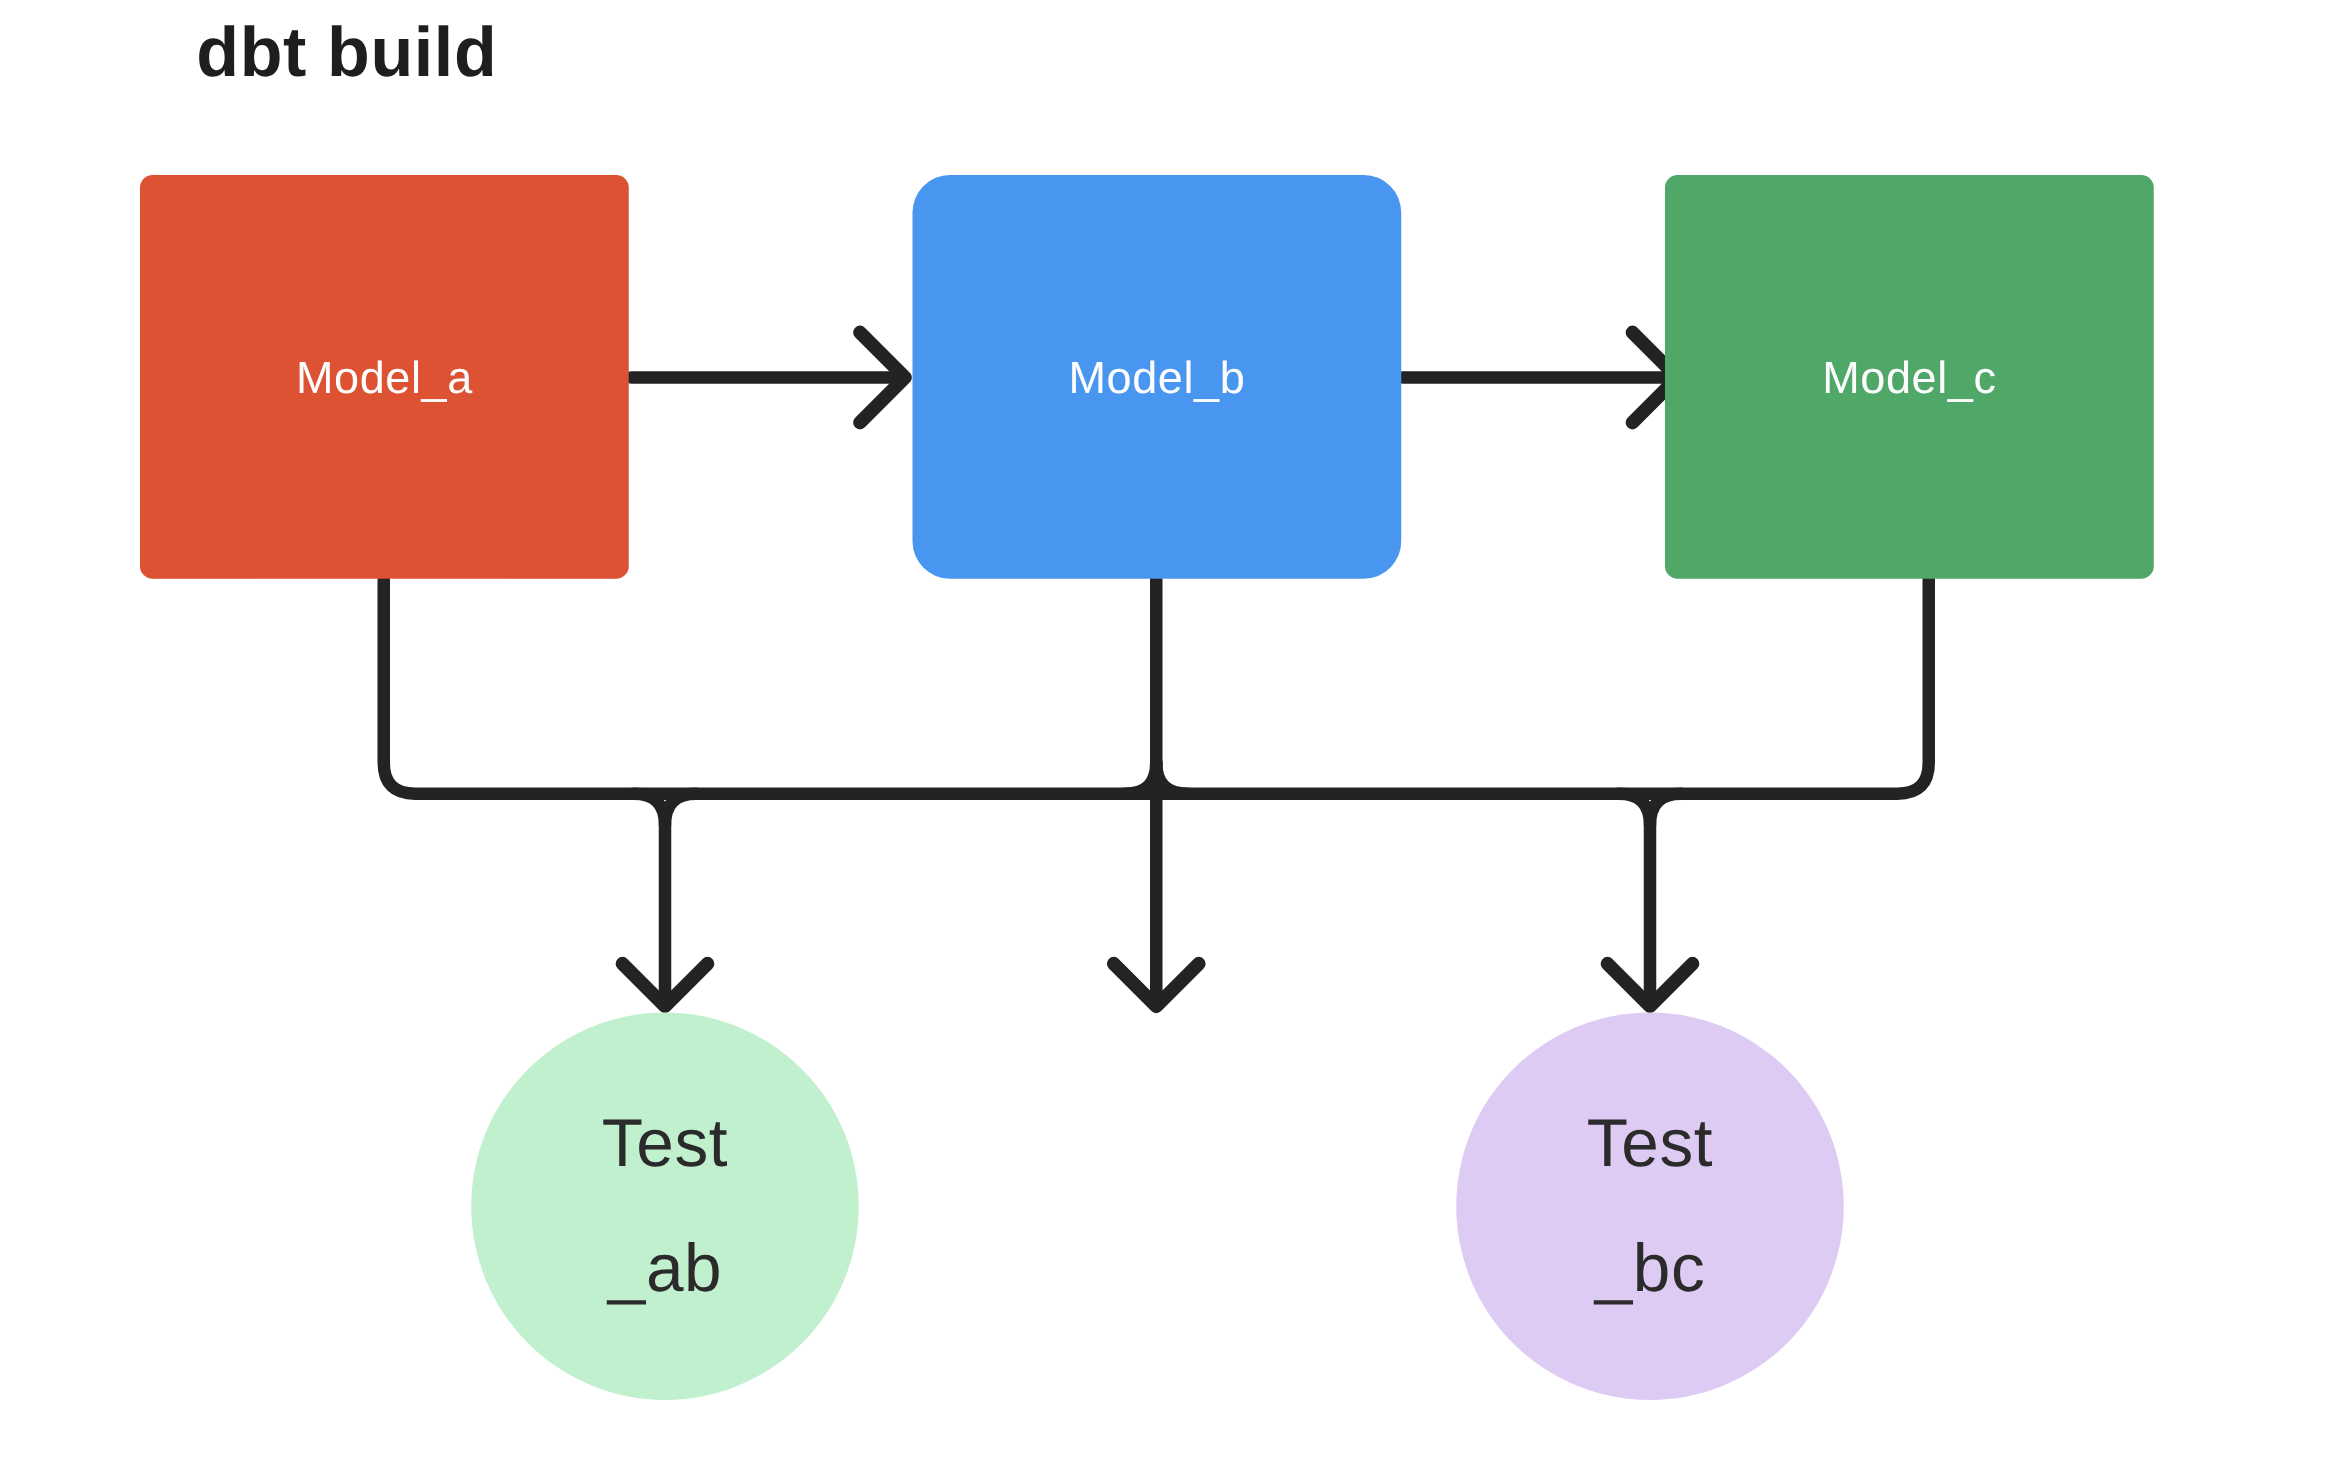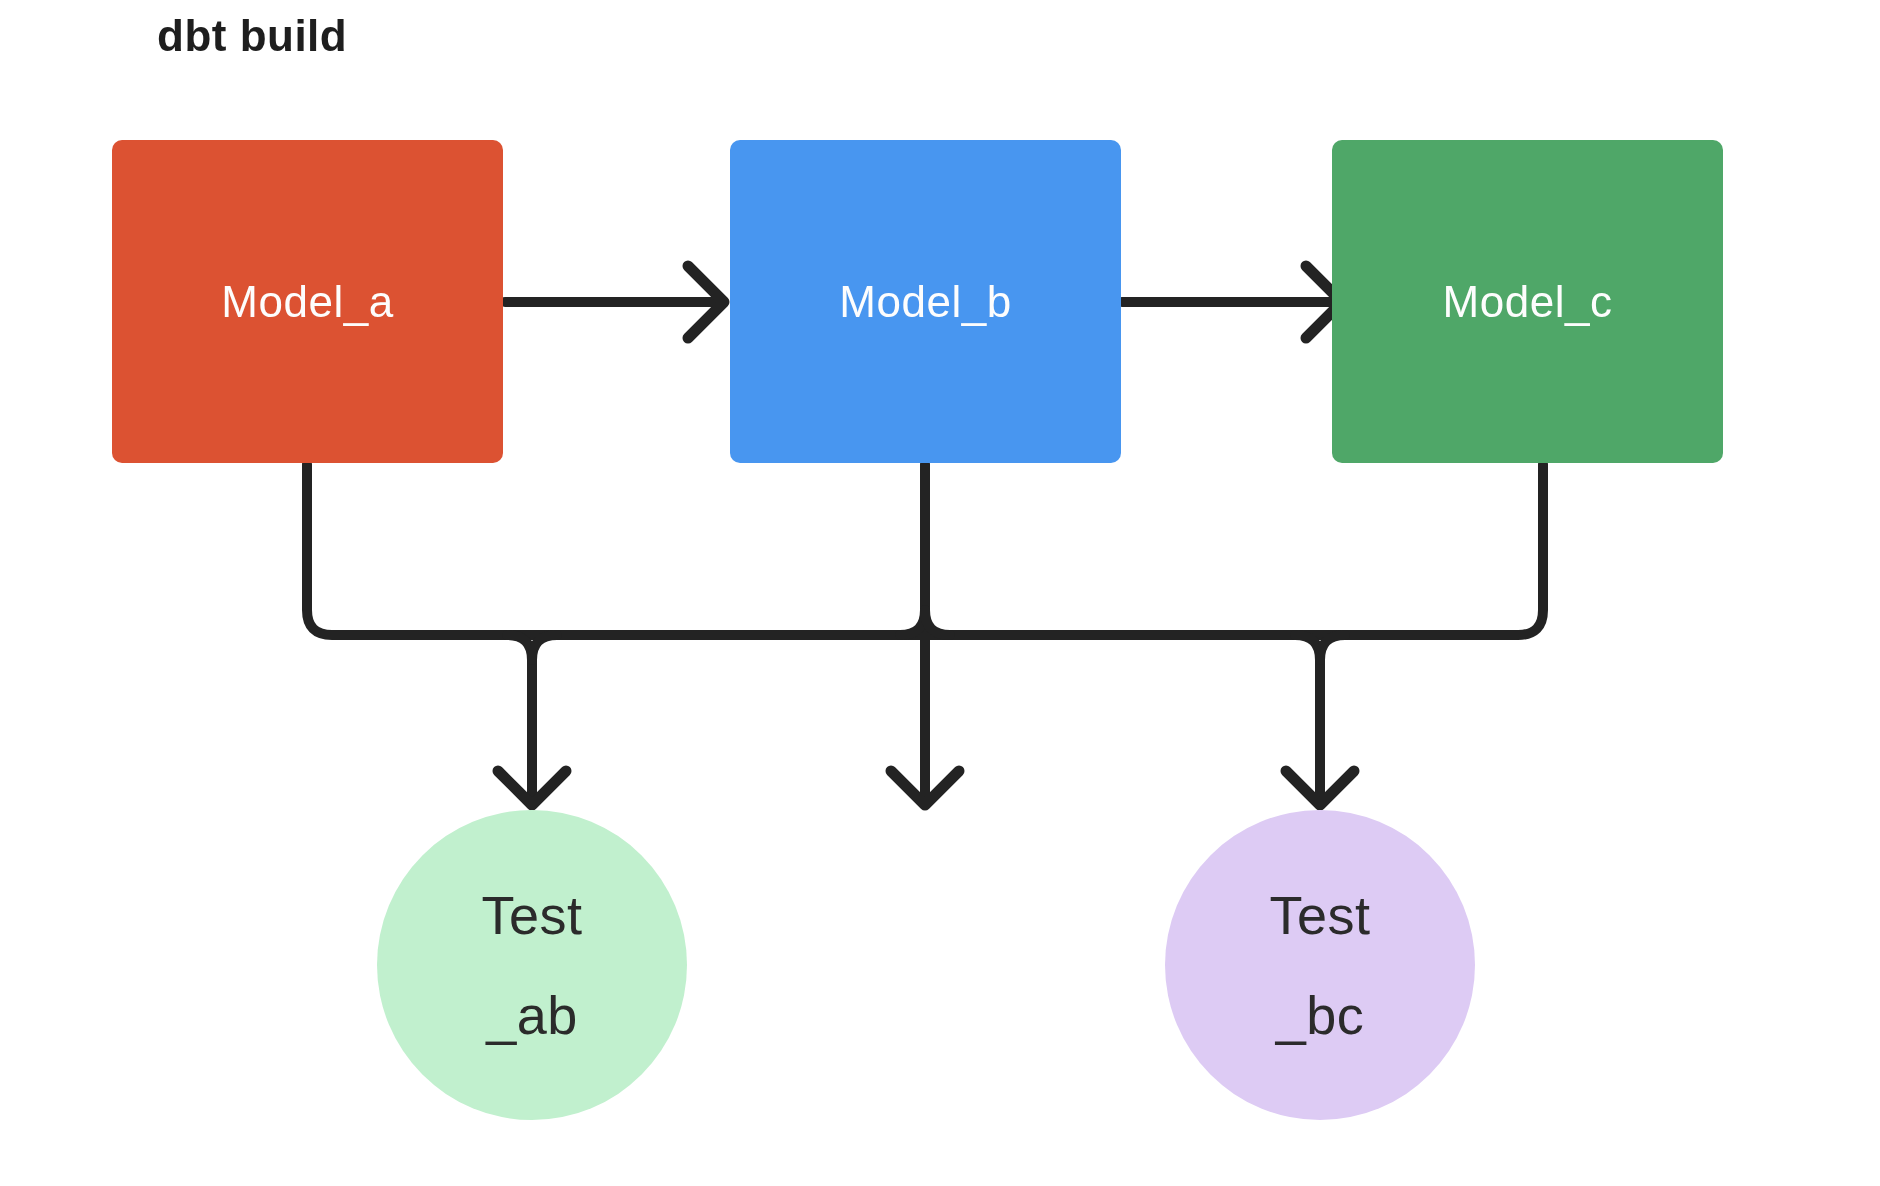--- a/index.html
+++ b/index.html
@@ -8,38 +8,38 @@
     width: 1880px;
     height: 1186px;
     overflow: hidden;
     font-family: "Liberation Sans", sans-serif;
     background: #ffffff;
   }
   .diagram-title {
     position: absolute;
     left: 157px;
     top: 13px;
-    font-size: 44px;
+    font-size: 56px;
     font-weight: 600;
     line-height: 1.05;
     letter-spacing: 0.5px;
   }
   .edges {
     position: absolute;
     left: 0; top: 0;
     width: 1880px;
     height: 1186px;
   }
   .node { position: absolute; display: flex; align-items: center; justify-content: center; }
   .model-box {
     top: 140px;
     width: 391px;
     height: 323px;
     border-radius: 10px;
-    font-size: 44px;
+    font-size: 36px;
     font-weight: 500;
     letter-spacing: 0.5px;
   }
   .model-a { left: 112px; }
   .model-b { left: 730px; }
   .model-c { left: 1332px; }
   .test-circle {
     top: 810px;
     width: 310px;
     height: 310px;
@@ -88,21 +88,21 @@
       <path stroke-width="11" d="M498 771 L532 805 L566 771"></path>
       <path stroke-width="11" d="M891 771 L925 805 L959 771"></path>
       <path stroke-width="11" d="M1286 771 L1320 805 L1354 771"></path>
     </g>
   </svg>
 
   <div class="node model-box model-a" style="background-color: rgb(220, 82, 50); color: rgb(253, 253, 253);">
     <span>Model_a</span>
   </div>
 
-  <div class="node model-box model-b" style="background-color: rgb(72, 150, 240); color: rgb(253, 253, 253);">
+  <div class="node model-box model-b" style="background-color: rgb(72, 150, 240); color: rgb(253, 253, 253); border-radius: 30px;">
     <span>Model_b</span>
   </div>
 
   <div class="node model-box model-c" style="background-color: rgb(79, 167, 104); color: rgb(253, 253, 253);">
     <span>Model_c</span>
   </div>
 
   <div class="node test-circle test-ab" style="background-color: rgb(193, 240, 206); color: rgb(43, 43, 43);">
     <span class="test-line">Test</span>
     <span class="test-line">_ab</span>

